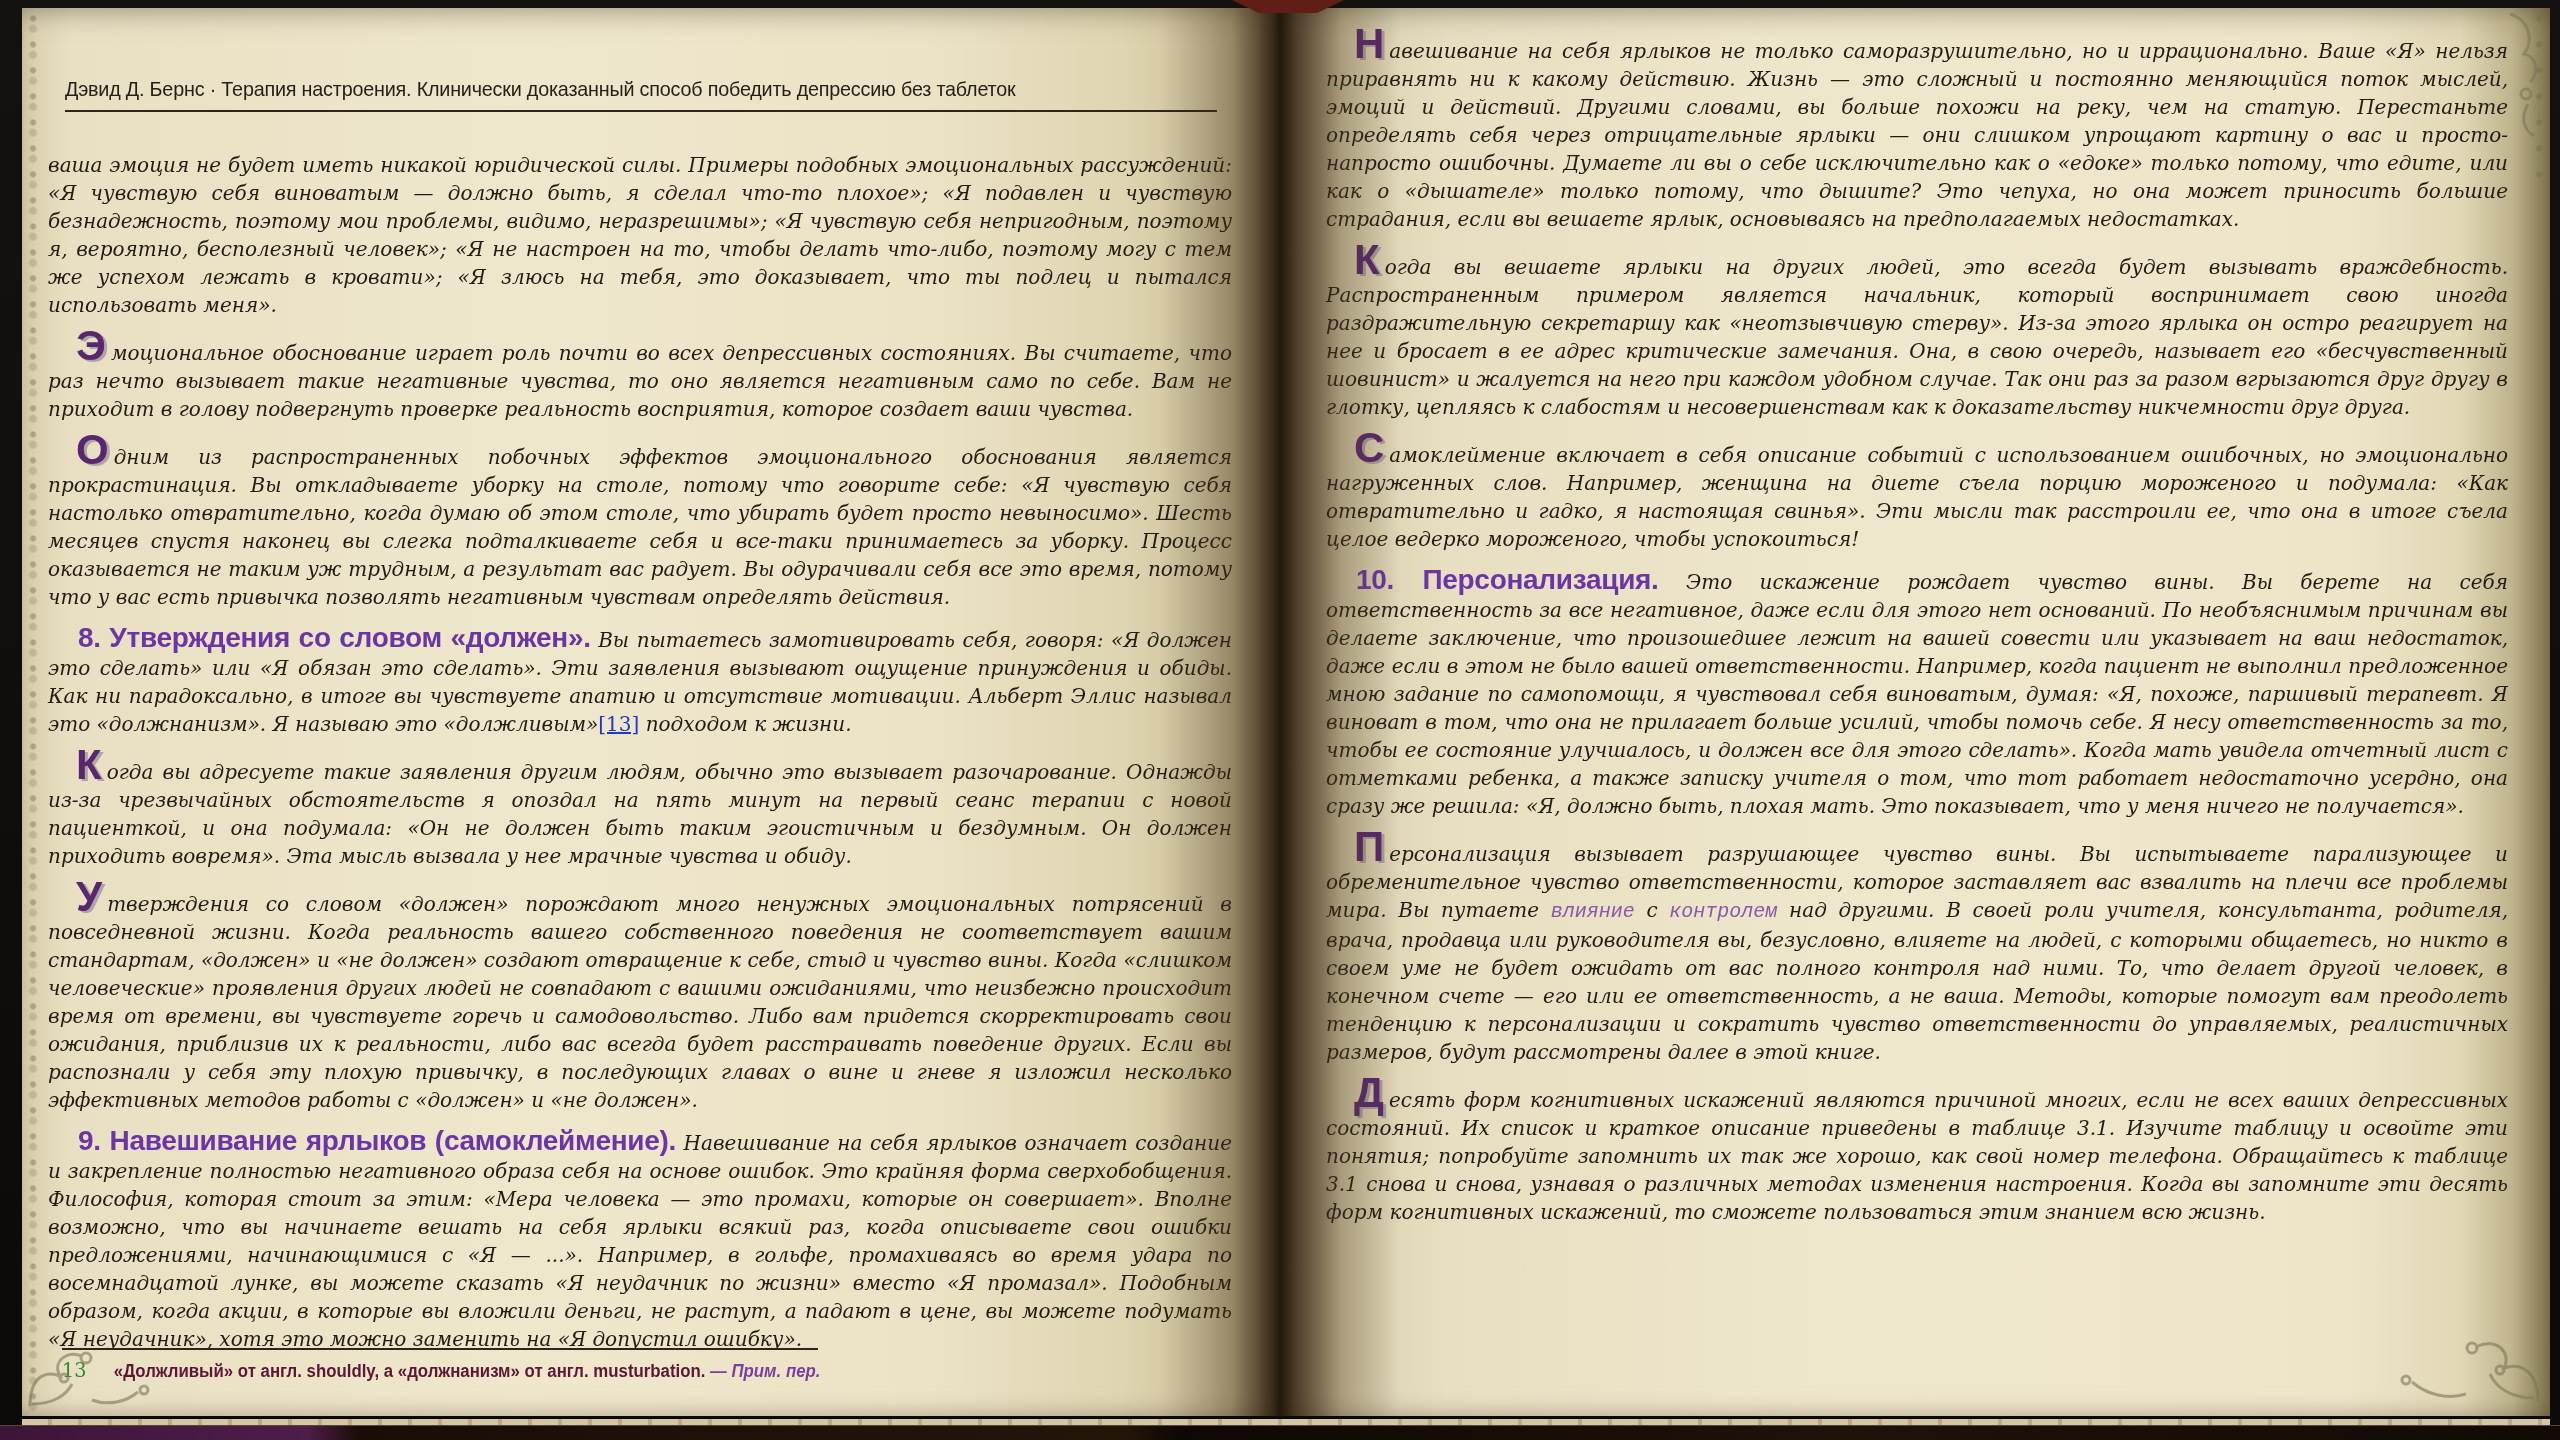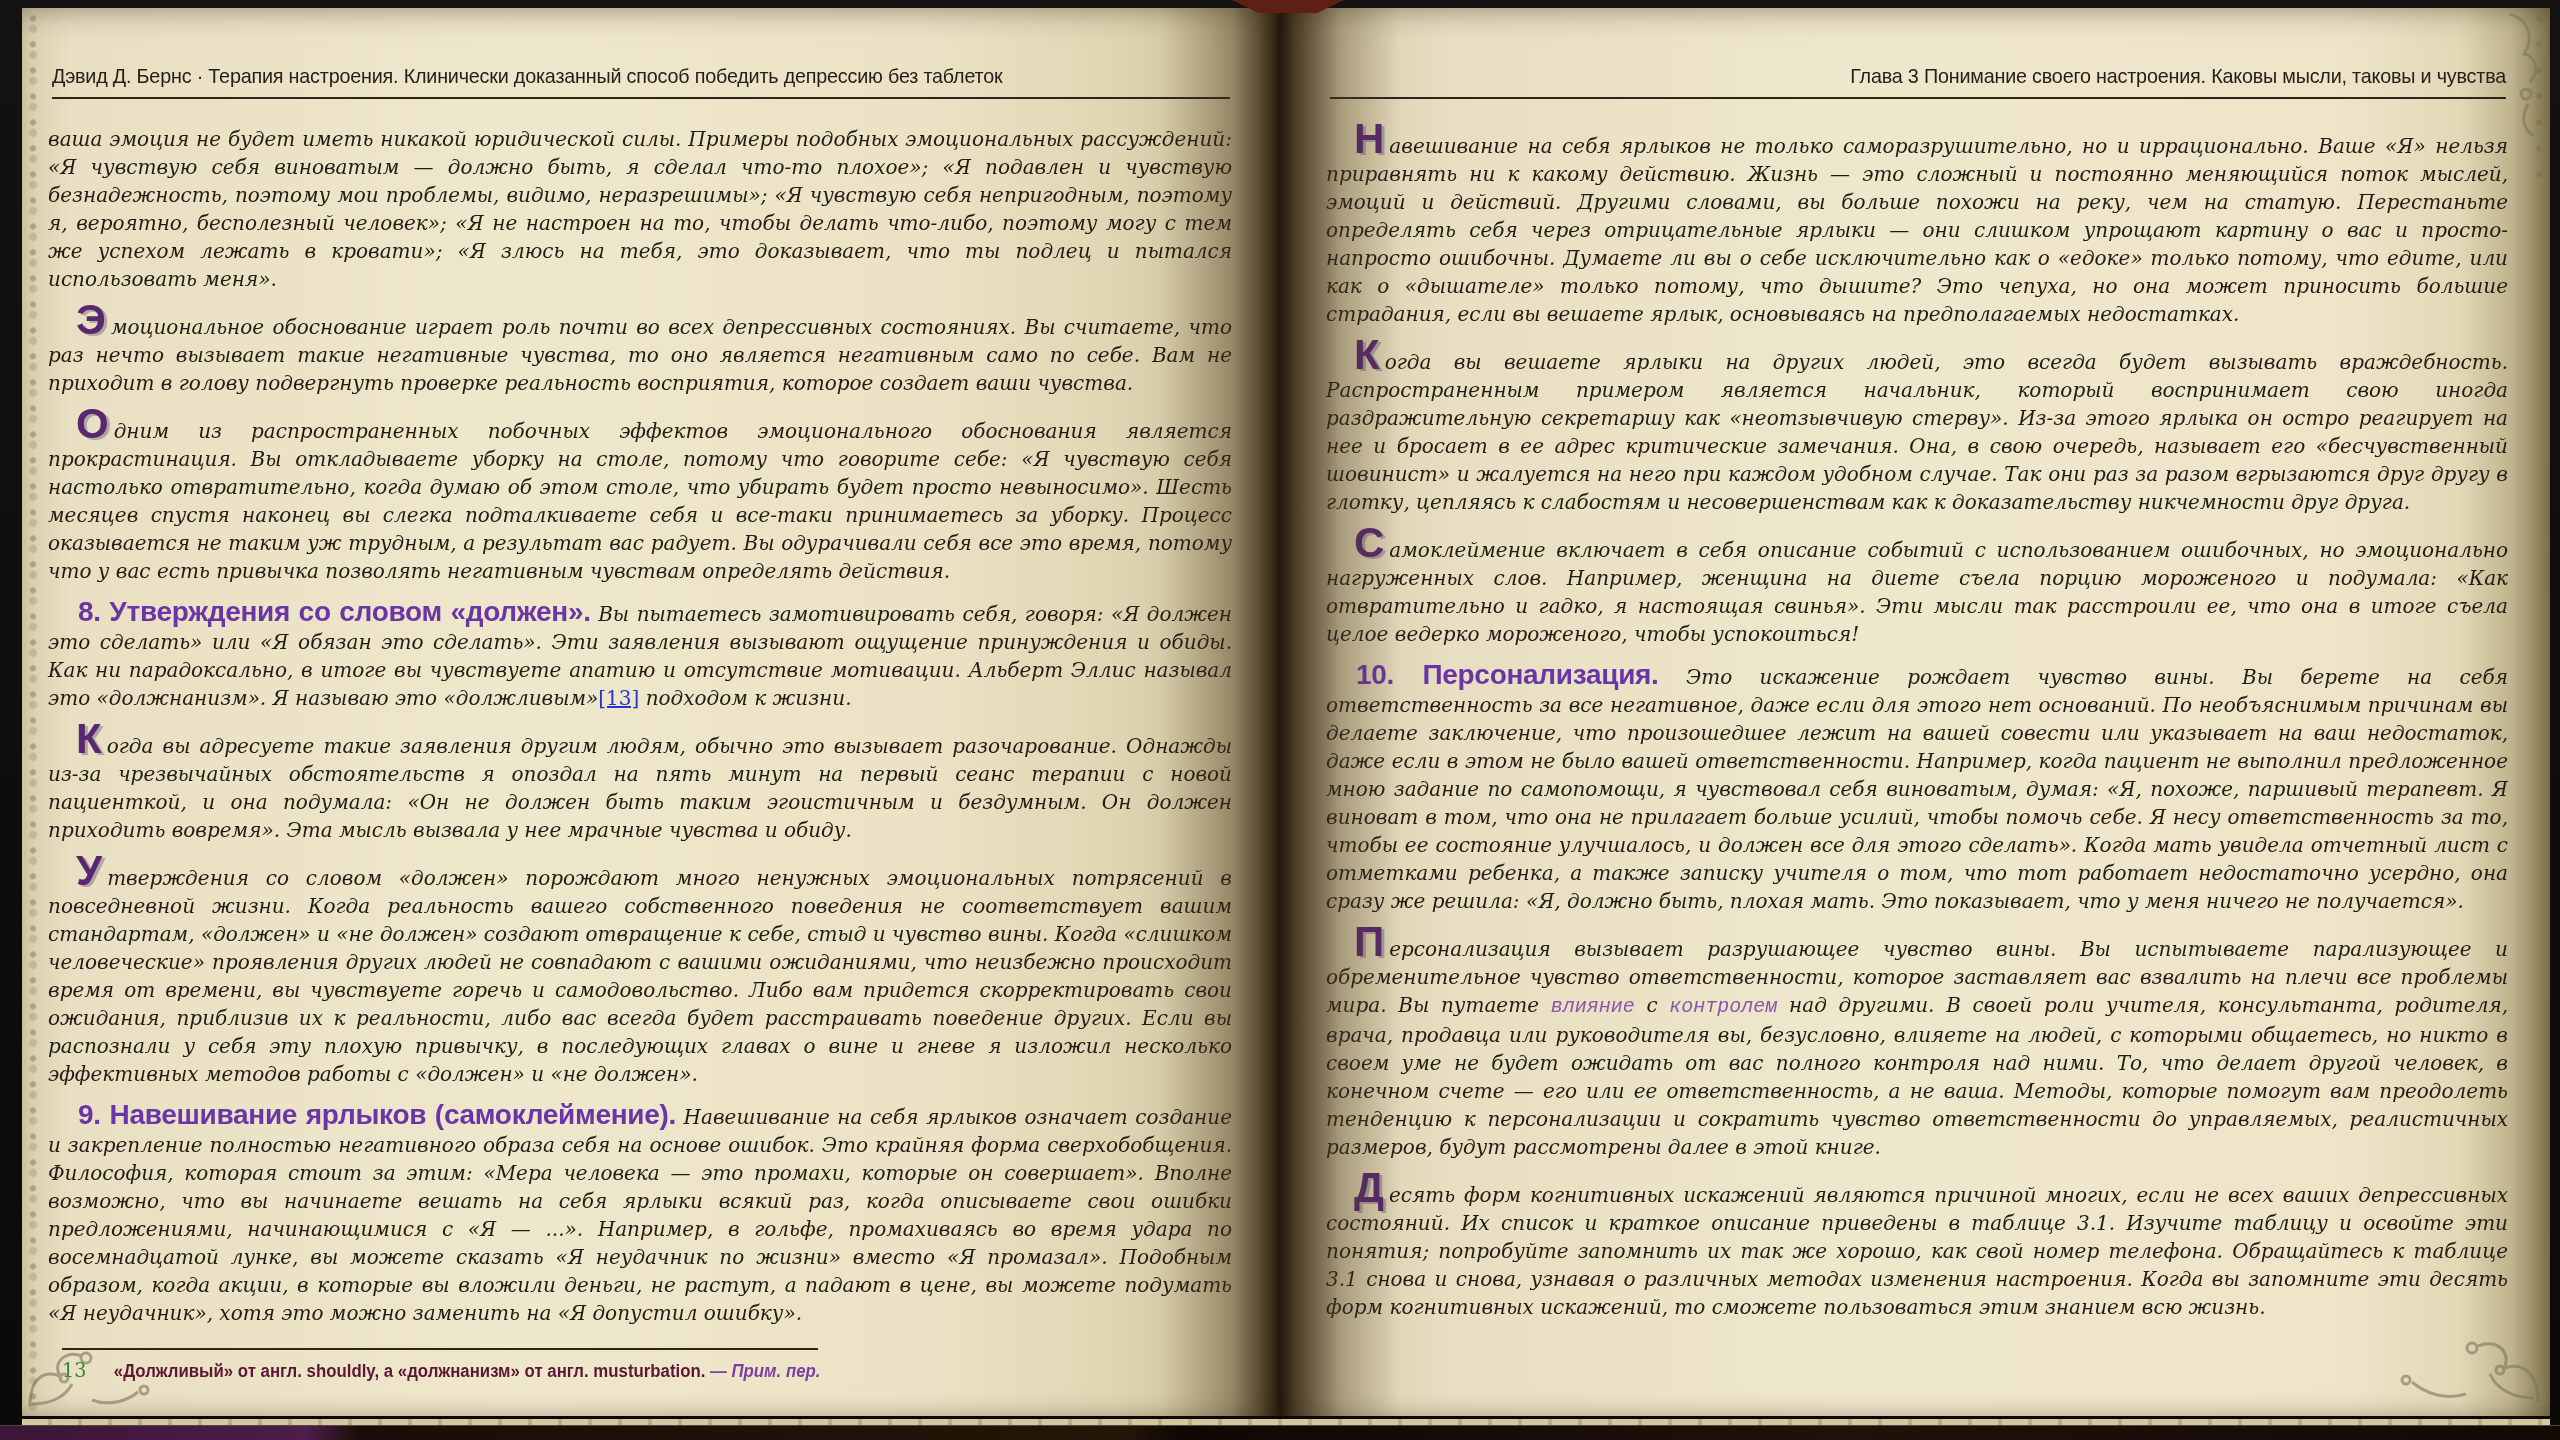--- a/index.html
+++ b/index.html
@@ -18,21 +18,21 @@
   .spine-top-wedge{position:absolute;top:0;left:1232px;width:112px;height:13px;background:#5f1f16;
     clip-path:polygon(0 0,100% 0,76% 100%,24% 100%);}
   
   .book-bottom{position:absolute;left:0;right:0;bottom:0;height:26px;}
   .page-stack{position:absolute;left:22px;right:10px;bottom:13px;height:8px;
     background:repeating-linear-gradient(to right,#d4c8a2 0 26px,#b9ac83 26px 30px);}
   .cover-bar{position:absolute;left:0;right:0;bottom:0;height:14px;
     background:linear-gradient(to right,#3c1538 0%,#4e1d4a 12%,#1a0d07 14%,#241509 44%,#0e0804 46%,#1e1209 72%,#110a05 100%);
     border-top:1px solid #55483a;}
   
-  header{position:relative;margin:4px;}
+  header{position:relative;margin:17px;}
   .page-left header{padding:52px 36px 0 26px;}
   .page-right header{padding:52px 40px 0 56px;}
   .running-head{font-family:"Liberation Sans",sans-serif;font-size:21px;letter-spacing:-.2px;
     color:#26201a;white-space:nowrap;transform:scaleX(.94);transform-origin:left;}
   .page-right .running-head{text-align:right;transform-origin:right;}
   .head-rule{border-top:2px solid #2c2518;margin-top:9px;}
   
   .body-text{font-family:"DejaVu Serif",serif;font-style:italic;font-size:20px;line-height:28px;
     color:#221c12;text-align:justify;}
   .page-left .body-text{padding:22px 38px 0 26px;}
@@ -102,24 +102,20 @@
             <circle cx="38" cy="38" r="4"></circle>
         <path d="M66 60 C82 66 100 62 112 52"></path>
             <circle cx="118" cy="50" r="4"></circle>
       </g>
         </svg>
     </div>
   </div>
 
   <div class="page page-right">
     <div class="edge-strip right"></div>
-    <header class="right">
-      <div class="running-head">Глава 3 Понимание своего настроения. Каковы мысли, таковы и чувства</div>
-      <div class="head-rule"></div>
-    </header>
     <div class="body-text" id="right-body">
         <div class="para"><span class="dropcap">Н</span><span class="seg-normal">авешивание на себя ярлыков не только саморазрушительно, но и иррационально. Ваше «Я» нельзя приравнять ни к какому действию. Жизнь — это сложный и постоянно меняющийся поток мыслей, эмоций и действий. Другими словами, вы больше похожи на реку, чем на статую. Перестаньте определять себя через отрицательные ярлыки — они слишком упрощают картину о вас и просто-напросто ошибочны. Думаете ли вы о себе исключительно как о «едоке» только потому, что едите, или как о «дышателе» только потому, что дышите? Это чепуха, но она может приносить большие страдания, если вы вешаете ярлык, основываясь на предполагаемых недостатках.</span></div>
         <div class="para"><span class="dropcap">К</span><span class="seg-normal">огда вы вешаете ярлыки на других людей, это всегда будет вызывать враждебность. Распространенным примером является начальник, который воспринимает свою иногда раздражительную секретаршу как «неотзывчивую стерву». Из-за этого ярлыка он остро реагирует на нее и бросает в ее адрес критические замечания. Она, в свою очередь, называет его «бесчувственный шовинист» и жалуется на него при каждом удобном случае. Так они раз за разом вгрызаются друг другу в глотку, цепляясь к слабостям и несовершенствам как к доказательству никчемности друг друга.</span></div>
         <div class="para"><span class="dropcap">С</span><span class="seg-normal">амоклеймение включает в себя описание событий с использованием ошибочных, но эмоционально нагруженных слов. Например, женщина на диете съела порцию мороженого и подумала: «Как отвратительно и гадко, я настоящая свинья». Эти мысли так расстроили ее, что она в итоге съела целое ведерко мороженого, чтобы успокоиться!</span></div>
         <div class="para indent"><span class="seg-heading">10. Персонализация.</span><span class="seg-normal"> Это искажение рождает чувство вины. Вы берете на себя ответственность за все негативное, даже если для этого нет оснований. По необъяснимым причинам вы делаете заключение, что произошедшее лежит на вашей совести или указывает на ваш недостаток, даже если в этом не было вашей ответственности. Например, когда пациент не выполнил предложенное мною задание по самопомощи, я чувствовал себя виноватым, думая: «Я, похоже, паршивый терапевт. Я виноват в том, что она не прилагает больше усилий, чтобы помочь себе. Я несу ответственность за то, чтобы ее состояние улучшалось, и должен все для этого сделать». Когда мать увидела отчетный лист с отметками ребенка, а также записку учителя о том, что тот работает недостаточно усердно, она сразу же решила: «Я, должно быть, плохая мать. Это показывает, что у меня ничего не получается».</span></div>
         <div class="para"><span class="dropcap">П</span><span class="seg-normal">ерсонализация вызывает разрушающее чувство вины. Вы испытываете парализующее и обременительное чувство ответственности, которое заставляет вас взвалить на плечи все проблемы мира. Вы путаете </span><span class="seg-purple">влияние</span><span class="seg-normal"> с </span><span class="seg-purple">контролем</span><span class="seg-normal"> над другими. В своей роли учителя, консультанта, родителя, врача, продавца или руководителя вы, безусловно, влияете на людей, с которыми общаетесь, но никто в своем уме не будет ожидать от вас полного контроля над ними. То, что делает другой человек, в конечном счете — его или ее ответственность, а не ваша. Методы, которые помогут вам преодолеть тенденцию к персонализации и сократить чувство ответственности до управляемых, реалистичных размеров, будут рассмотрены далее в этой книге.</span></div>
         <div class="para"><span class="dropcap">Д</span><span class="seg-normal">есять форм когнитивных искажений являются причиной многих, если не всех ваших депрессивных состояний. Их список и краткое описание приведены в таблице 3.1. Изучите таблицу и освойте эти понятия; попробуйте запомнить их так же хорошо, как свой номер телефона. Обращайтесь к таблице 3.1 снова и снова, узнавая о различных методах изменения настроения. Когда вы запомните эти десять форм когнитивных искажений, то сможете пользоваться этим знанием всю жизнь.</span></div>
       </div>
     <div class="corner corner-tr">
       <svg width="40" height="130" viewBox="0 0 40 130">

